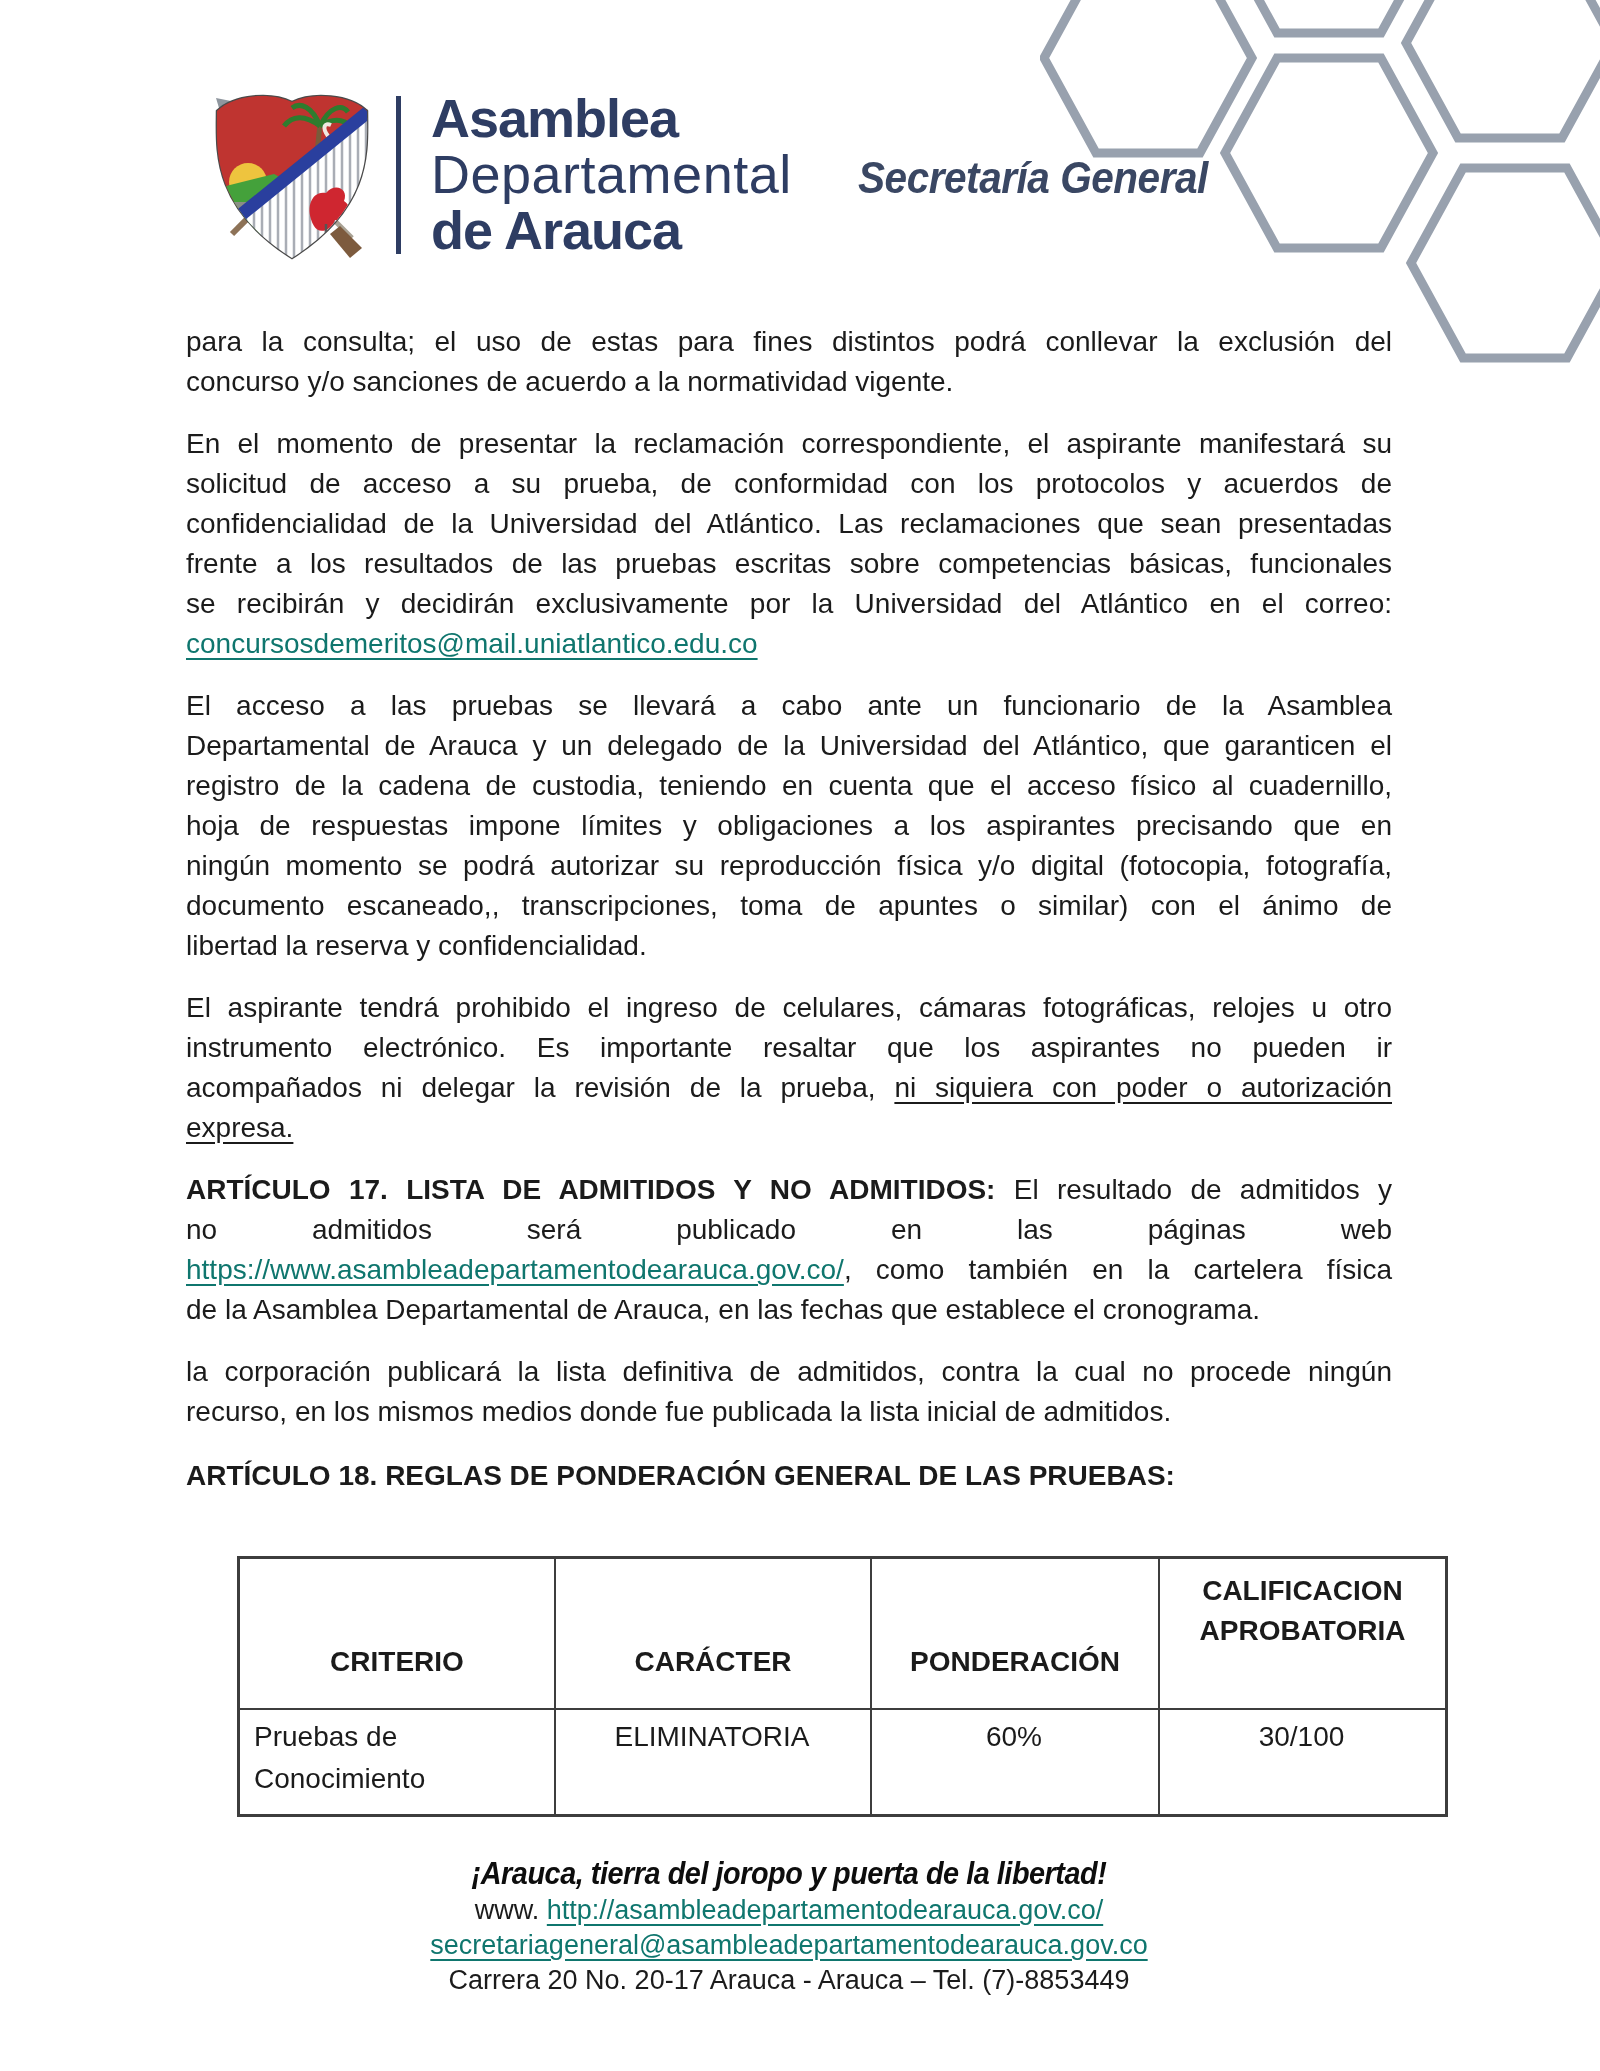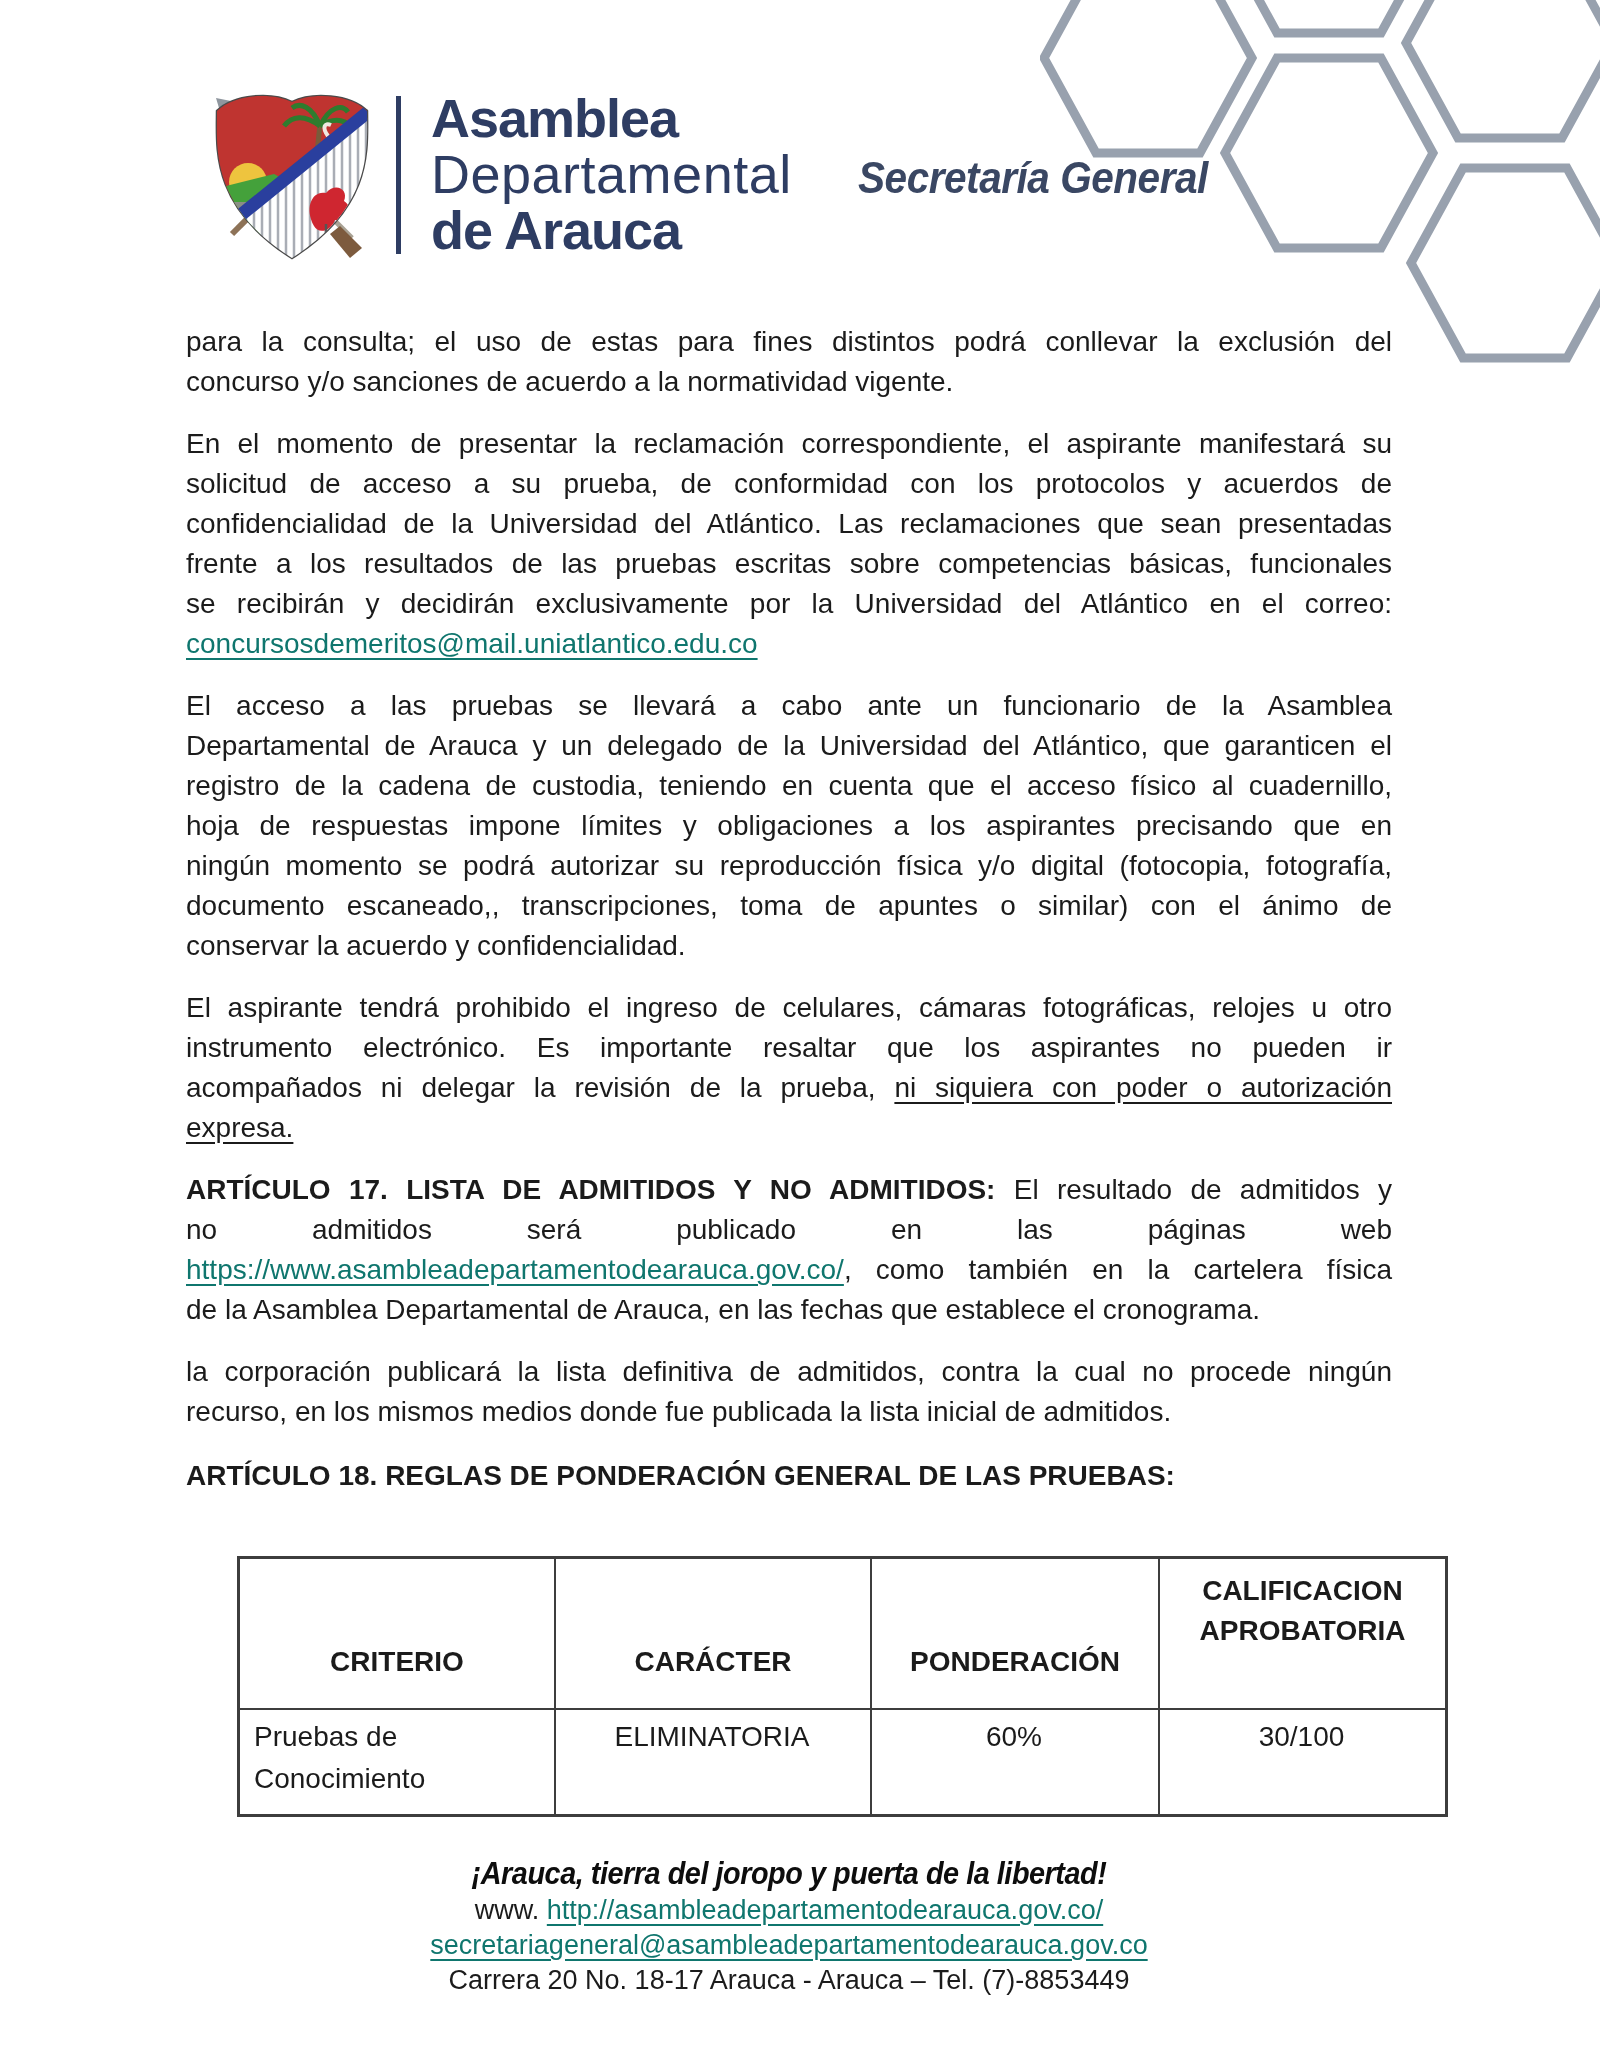--- a/index.html
+++ b/index.html
@@ -131,21 +131,21 @@
       <div class="ln last"><a class="doclink">concursosdemeritos@mail.uniatlantico.edu.co</a></div>
     </div>
 
     <div class="para">
       <div class="ln jl">El acceso a las pruebas se llevará a cabo ante un funcionario de la Asamblea</div>
       <div class="ln jl">Departamental de Arauca y un delegado de la Universidad del Atlántico, que garanticen el</div>
       <div class="ln jl">registro de la cadena de custodia, teniendo en cuenta que el acceso físico al cuadernillo,</div>
       <div class="ln jl">hoja de respuestas impone límites y obligaciones a los aspirantes precisando que en</div>
       <div class="ln jl">ningún momento se podrá autorizar su reproducción física y/o digital (fotocopia, fotografía,</div>
       <div class="ln jl">documento escaneado,, transcripciones, toma de apuntes o similar) con el ánimo de</div>
-      <div class="ln last">conservar la acuerdo y confidencialidad.</div>
+      <div class="ln last">libertad la reserva y confidencialidad.</div>
     </div>
 
     <div class="para">
       <div class="ln jl">El aspirante tendrá prohibido el ingreso de celulares, cámaras fotográficas, relojes u otro</div>
       <div class="ln jl">instrumento electrónico. Es importante resaltar que los aspirantes no pueden ir</div>
       <div class="ln jl"><span>acompañados ni delegar la revisión de la prueba, </span><span class="u">ni siquiera con poder o autorización</span></div>
       <div class="ln last"><span class="u">expresa.</span></div>
     </div>
 
     <div class="para">
@@ -176,17 +176,17 @@
         <td class="dcell">60%</td>
         <td class="dcell">30/100</td>
       </tr>
     </tbody>
       </table>
 
     <div class="pagefooter">
       <div class="tagline">¡Arauca, tierra del joropo y puerta de la libertad!</div>
       <div class="fline"><span>www. </span><a class="doclink">http://asambleadepartamentodearauca.gov.co/</a></div>
       <div class="fline"><a class="doclink">secretariageneral@asambleadepartamentodearauca.gov.co</a></div>
-      <div class="fline">Carrera 20 No. 18-17 Arauca - Arauca – Tel. (7)-8853449</div>
+      <div class="fline">Carrera 20 No. 20-17 Arauca - Arauca – Tel. (7)-8853449</div>
     </div>
 
   </div>
 </div>
 
 </body></html>

